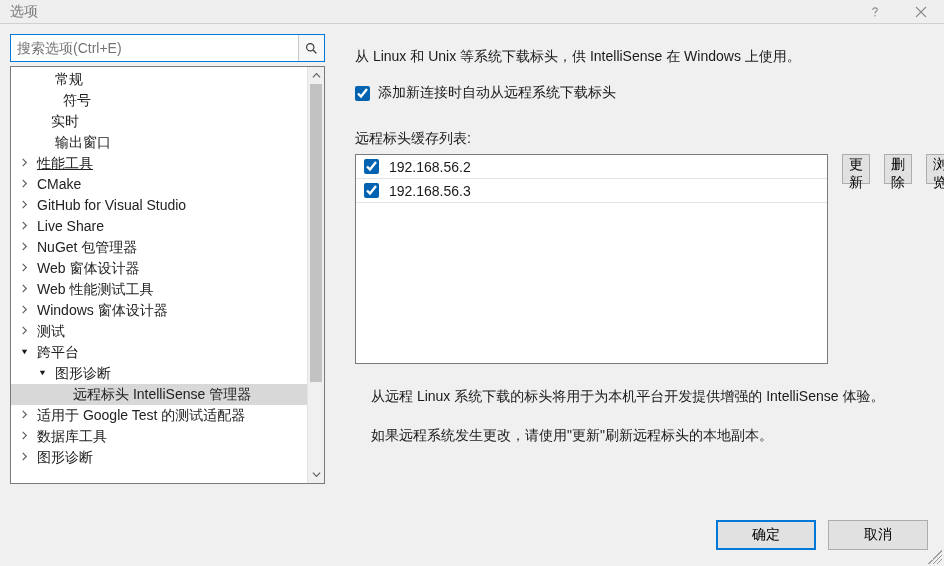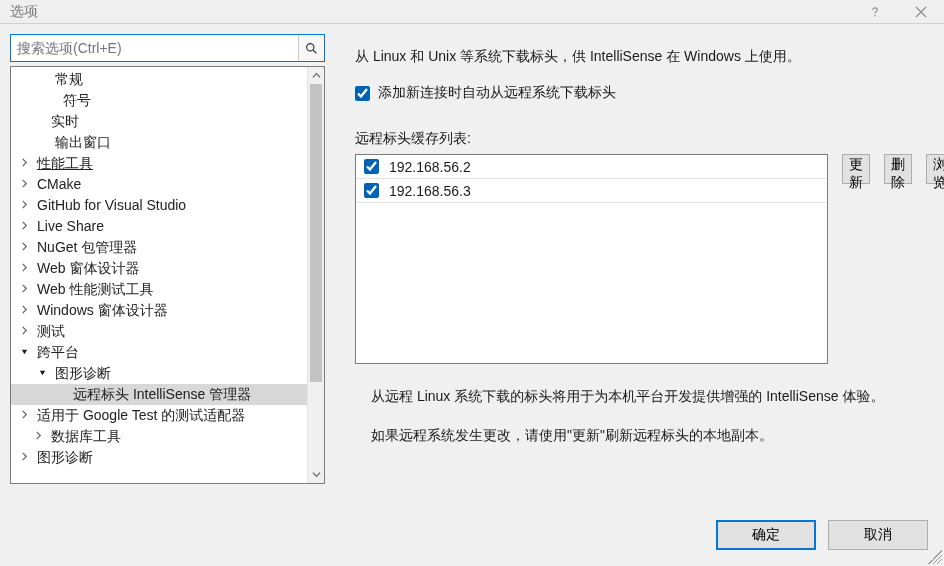--- a/index.html
+++ b/index.html
@@ -295,21 +295,21 @@
           <div class="tree-item selected" style="padding-left: 42px;">
             <span class="tw"></span>
             <span class="lbl caret">远程标头 IntelliSense 管理器</span>
           </div>
           <div class="tree-item" style="padding-left: 6px;">
             <span class="tw"><svg width="9" height="9" viewBox="0 0 10 10">
                 <path d="M3 1 L7 5 L3 9" fill="none" stroke="#606060" stroke-width="1.3"></path>
               </svg></span>
             <span class="lbl caret">适用于 Google Test 的测试适配器</span>
           </div>
-          <div class="tree-item" style="padding-left: 20px;">
+          <div class="tree-item" style="padding-left: 6px;">
             <span class="tw"><svg width="9" height="9" viewBox="0 0 10 10">
                 <path d="M3 1 L7 5 L3 9" fill="none" stroke="#606060" stroke-width="1.3"></path>
               </svg></span>
             <span class="lbl caret">数据库工具</span>
           </div>
           <div class="tree-item" style="padding-left: 6px;">
             <span class="tw"><svg width="9" height="9" viewBox="0 0 10 10">
                 <path d="M3 1 L7 5 L3 9" fill="none" stroke="#606060" stroke-width="1.3"></path>
               </svg></span>
             <span class="lbl caret">图形诊断</span>

